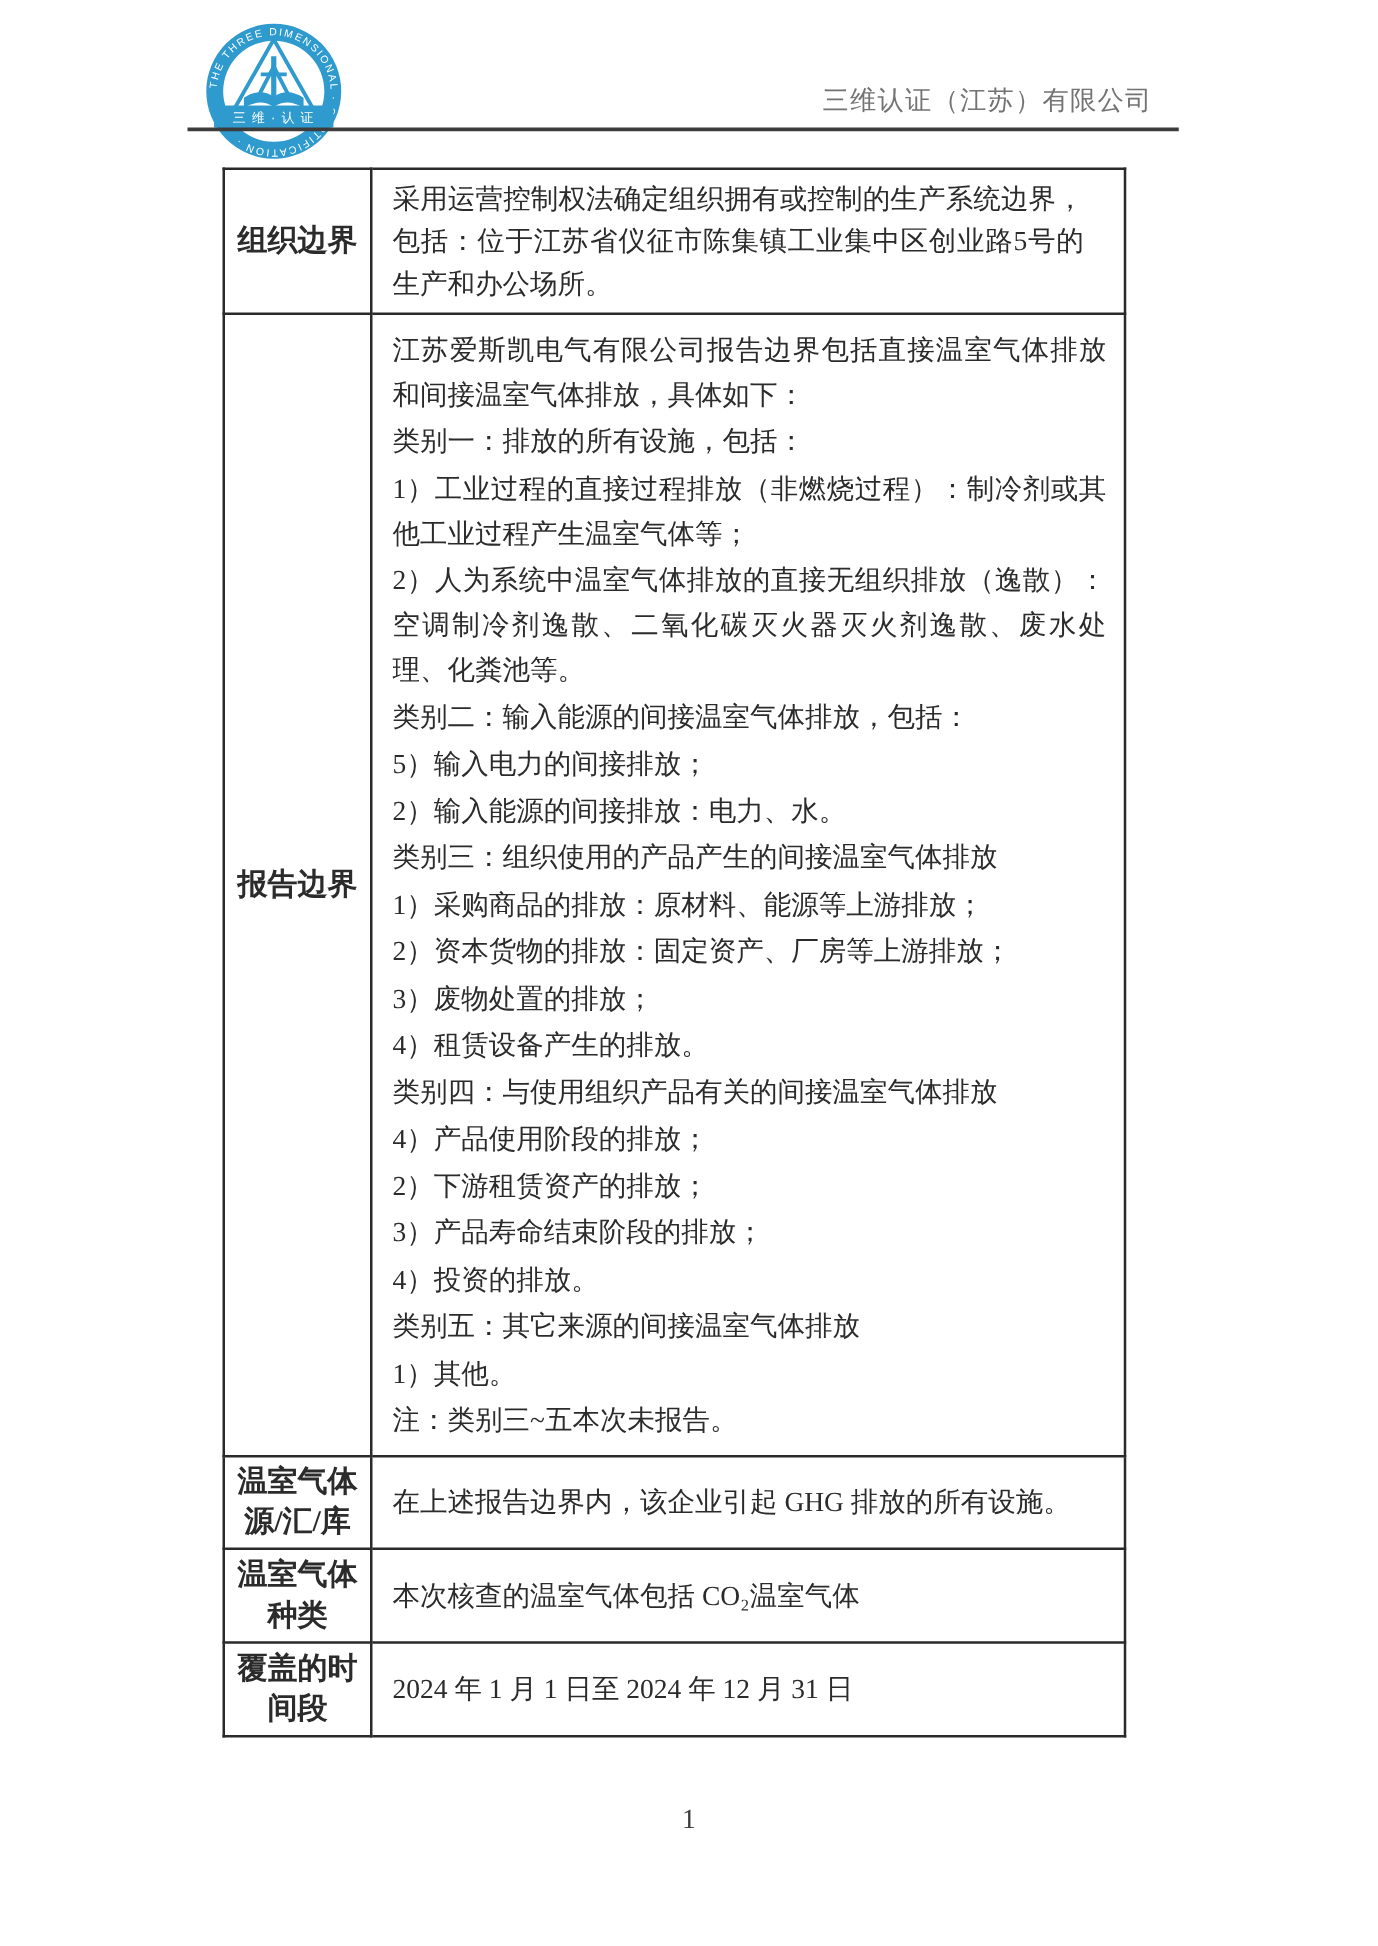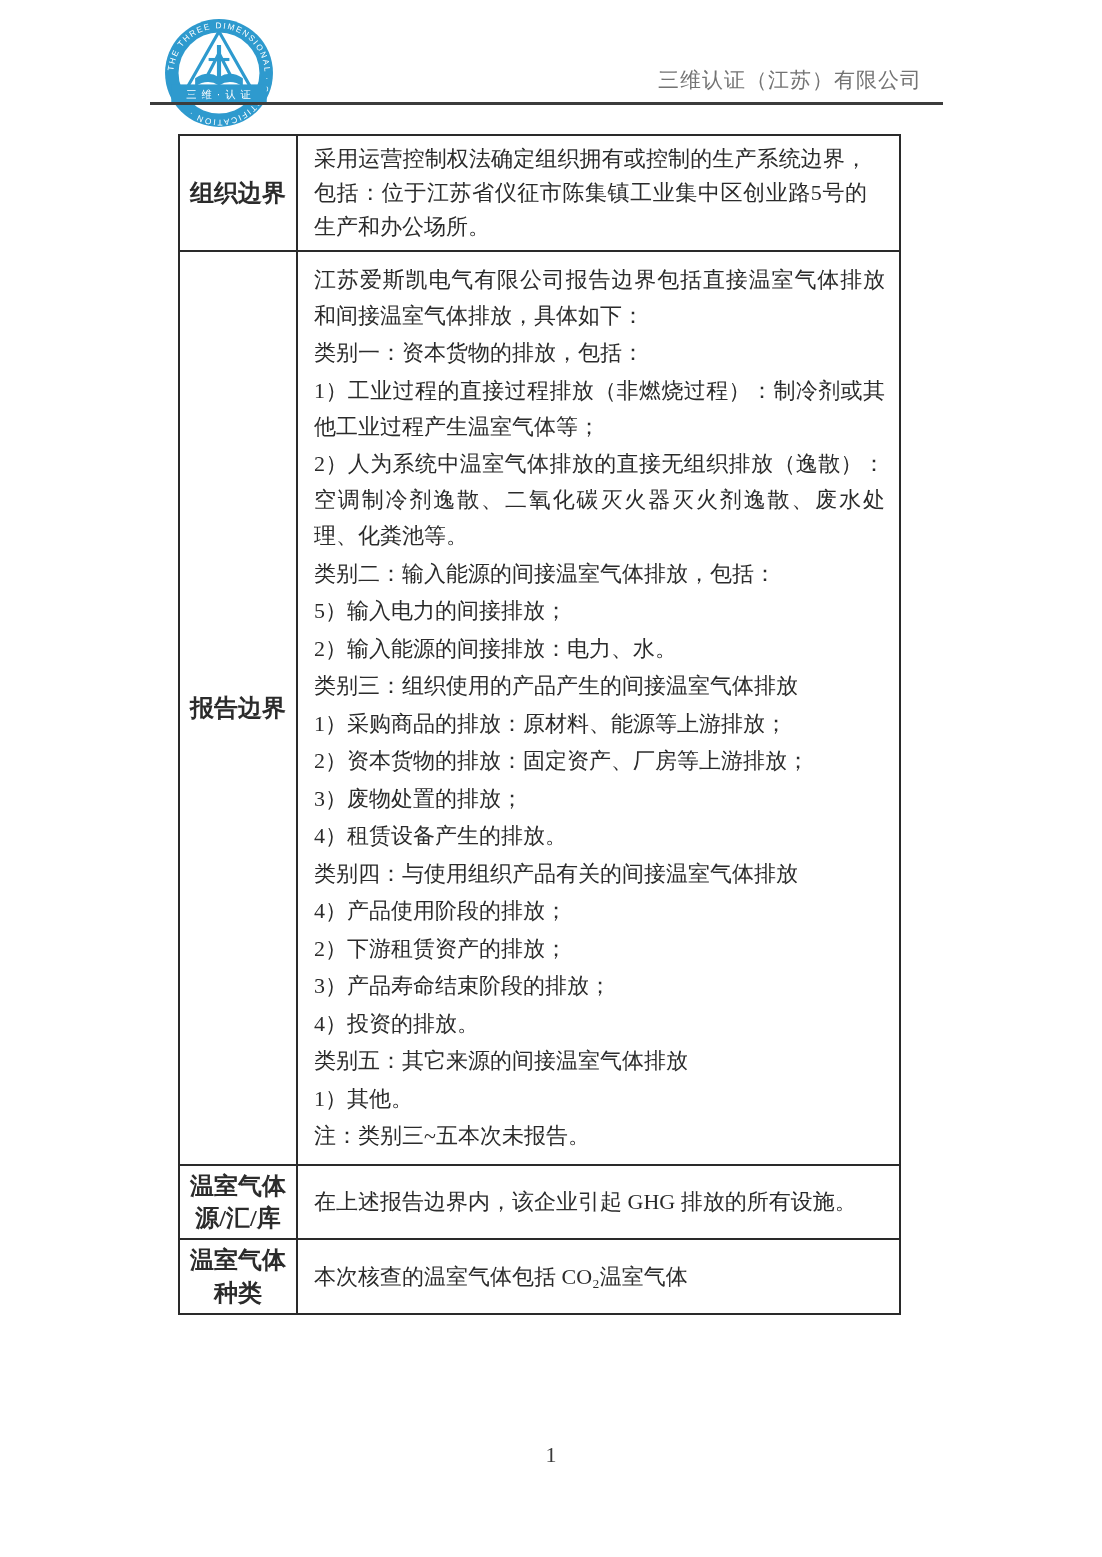--- a/index.html
+++ b/index.html
@@ -124,21 +124,21 @@
   <table class="info-table">
     <tbody>
       <tr class="row-organization">
         <td class="label-cell">组织边界</td>
         <td class="content-cell">采用运营控制权法确定组织拥有或控制的生产系统边界，包括：位于江苏省仪征市陈集镇工业集中区创业路5号的生产和办公场所。</td>
       </tr>
       <tr class="row-report">
         <td class="label-cell">报告边界</td>
         <td class="content-cell paragraphs">
             <p>江苏爱斯凯电气有限公司报告边界包括直接温室气体排放和间接温室气体排放，具体如下：</p>
-            <p>类别一：资本货物的排放，包括：</p>
+            <p>类别一：排放的所有设施，包括：</p>
             <p>1）工业过程的直接过程排放（非燃烧过程）：制冷剂或其他工业过程产生温室气体等；</p>
             <p>2）人为系统中温室气体排放的直接无组织排放（逸散）：空调制冷剂逸散、二氧化碳灭火器灭火剂逸散、废水处理、化粪池等。</p>
             <p>类别二：输入能源的间接温室气体排放，包括：</p>
             <p>5）输入电力的间接排放；</p>
             <p>2）输入能源的间接排放：电力、水。</p>
             <p>类别三：组织使用的产品产生的间接温室气体排放</p>
             <p>1）采购商品的排放：原材料、能源等上游排放；</p>
             <p>2）资本货物的排放：固定资产、厂房等上游排放；</p>
             <p>3）废物处置的排放；</p>
             <p>4）租赁设备产生的排放。</p>
@@ -155,18 +155,23 @@
       <tr class="row-sources">
         <td class="label-cell">温室气体
 源/汇/库</td>
         <td class="content-cell">在上述报告边界内，该企业引起 GHG 排放的所有设施。</td>
       </tr>
       <tr class="row-gas-types">
         <td class="label-cell">温室气体
 种类</td>
         <td class="content-cell">本次核查的温室气体包括 CO₂温室气体</td>
       </tr>
+      <tr class="row-period">
+        <td class="label-cell">覆盖的时
+间段</td>
+        <td class="content-cell">2024 年 1 月 1 日至 2024 年 12 月 31 日</td>
+      </tr>
     </tbody>
   </table>
 
   <div class="page-number">1</div>
 
 </div>
 
 </body></html>

